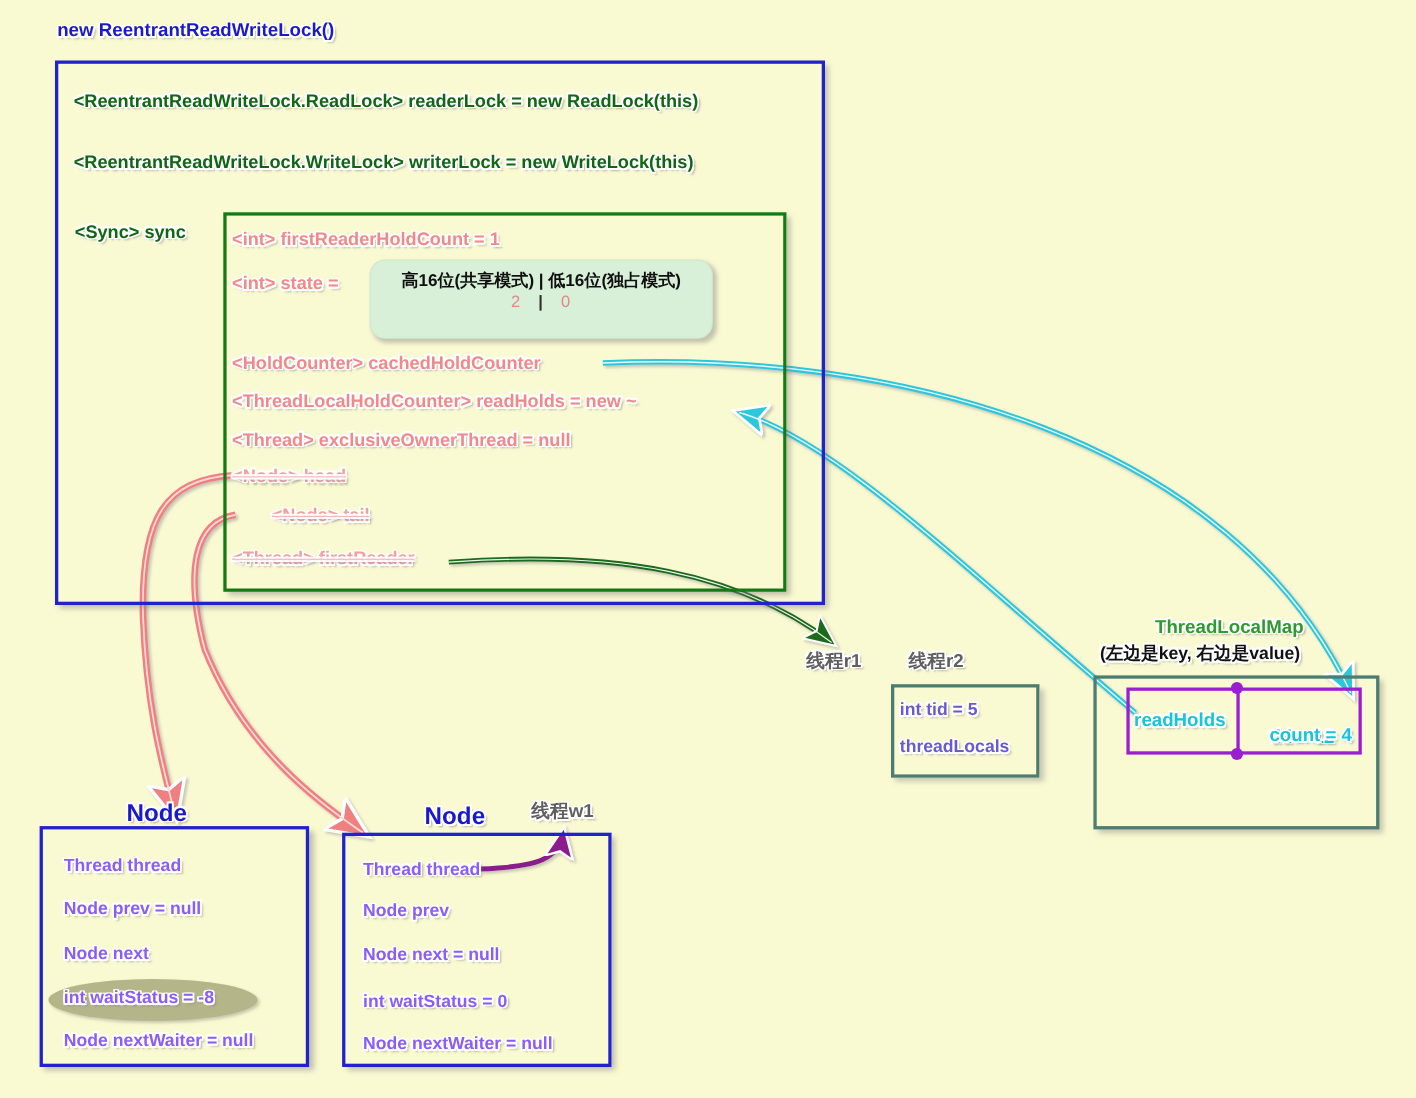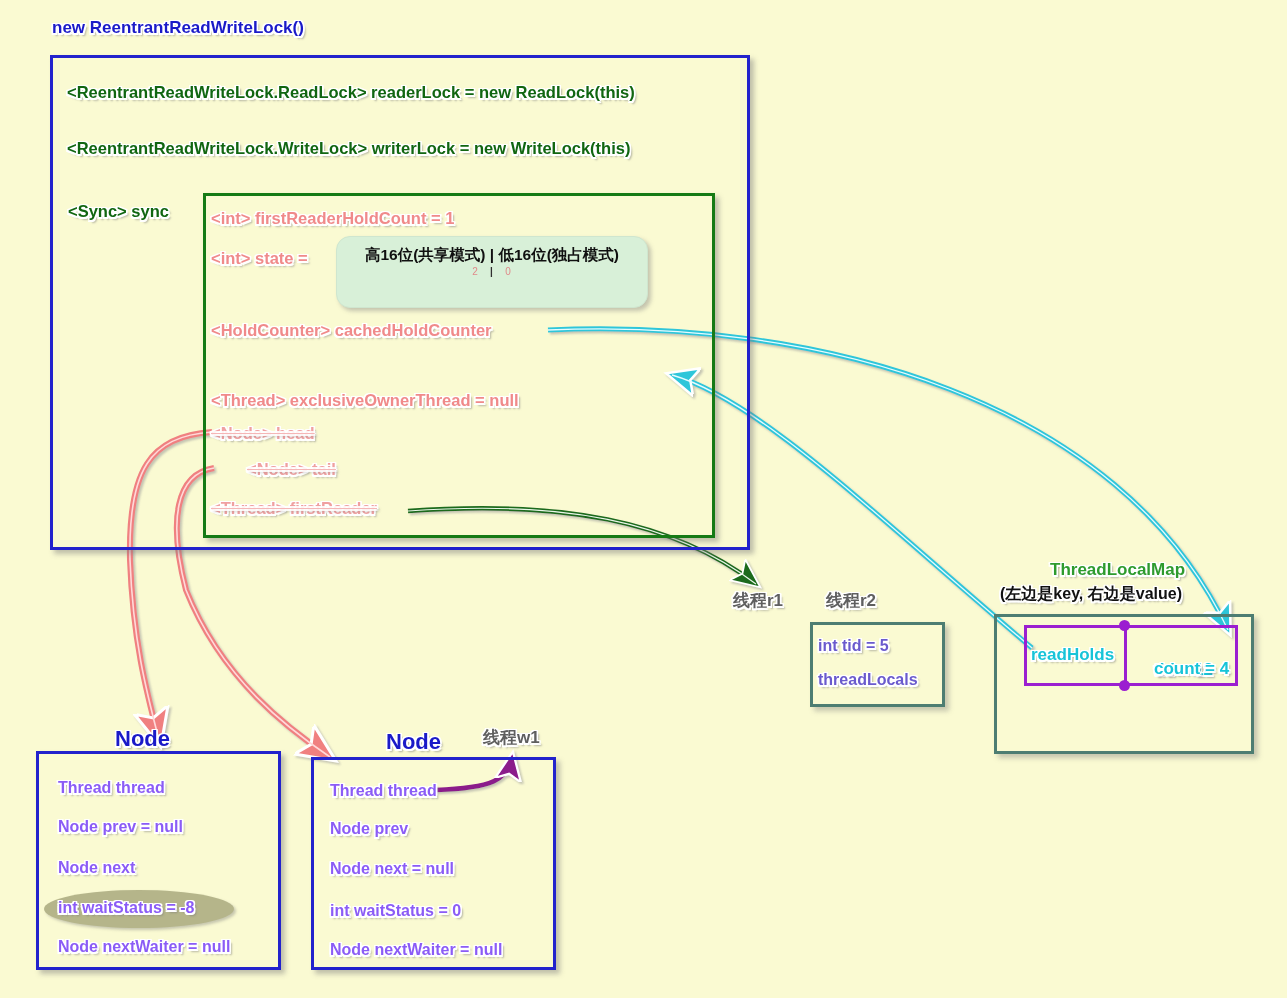--- a/index.html
+++ b/index.html
@@ -46,21 +46,21 @@
   .black-cn{color:#111111;font-size:16px;}
 
   
   .state-callout{
     position:absolute;box-sizing:border-box;
     background:#d8f0d8;border:1px solid #cfe6cf;border-radius:14px;
     box-shadow:3px 3px 4px rgba(130,130,130,.45);
     text-align:center;
   }
   .state-line1{color:#101010;font-size:15.5px;font-weight:bold;white-space:nowrap;}
-  .state-line2{color:#e08a8a;font-size:10px;white-space:nowrap;letter-spacing:1px;}
+  .state-line2{color:#e08a8a;font-size:15px;white-space:nowrap;letter-spacing:1px;}
   .state-line2 b{color:#303030;}
 
   
   .ws-ellipse{
     position:absolute;background:#b5b58a;border-radius:50%;
     box-shadow:2px 2px 3px rgba(120,120,120,.4);
   }
 </style>
 </head>
 <body>
@@ -148,20 +148,21 @@
   <div class="state-callout" style="left:336px;top:236px;width:312px;height:72px;padding-top:8px;">
     <div class="state-line1">高16位(共享模式) | 低16位(独占模式)</div>
     <div class="state-line2">
       <span>2</span>
       &nbsp;&nbsp;<b>|</b>&nbsp;&nbsp;
       <span>0</span>
     </div>
   </div>
 
   <div class="t halo pink-txt" style="left:211px;top:321px;">&lt;HoldCounter&gt;  cachedHoldCounter</div>
+  <div class="t halo pink-txt" style="left:211px;top:356px;">&lt;ThreadLocalHoldCounter&gt;  readHolds  = new ~</div>
   <div class="t halo pink-txt" style="left:211px;top:391px;">&lt;Thread&gt;  exclusiveOwnerThread  = null</div>
   <div class="t halo pink-strike" style="left:211px;top:424px;">&lt;Node&gt;  head</div>
   <div class="t halo pink-strike" style="left:211px;top:460px;padding-left:36px;">&lt;Node&gt;  tail</div>
   <div class="t halo pink-strike" style="left:211px;top:499px;">&lt;Thread&gt;  firstReader</div>
 
   <div class="t halo gray-cn" style="left:733px;top:589px;">线程r1</div>
   <div class="t halo gray-cn" style="left:826px;top:589px;">线程r2</div>
   <div class="t halo gray-cn" style="left:483px;top:726px;">线程w1</div>
 
   <div class="box teal-box" style="left:810px;top:622px;width:135px;height:85px;"></div>

